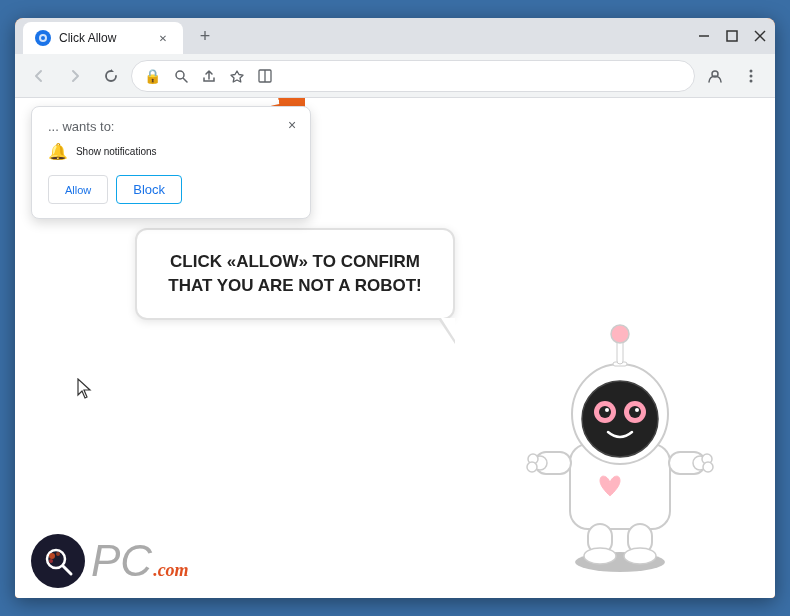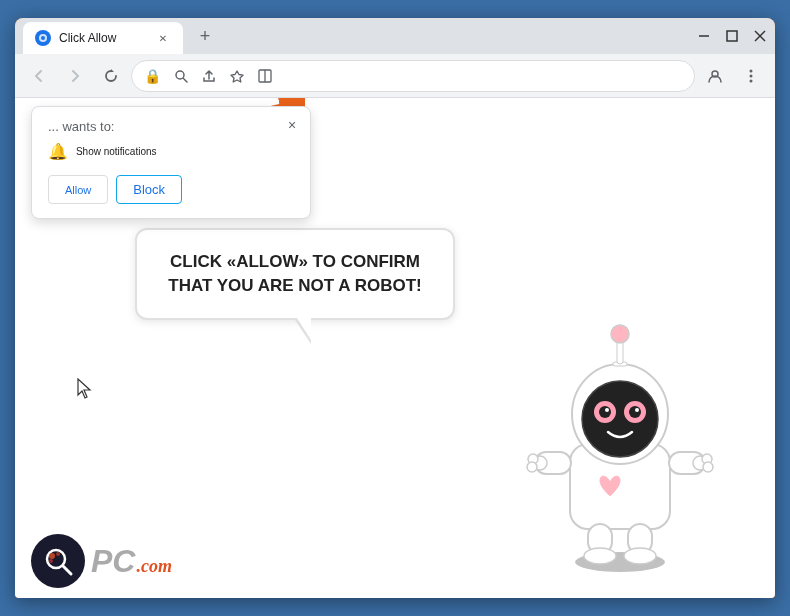--- a/index.html
+++ b/index.html
@@ -267,21 +267,21 @@
       z-index: 5;
     }
 
     
     .speech-bubble-container {
       position: absolute;
       top: 130px;
       left: 120px;
       display: flex;
       flex-direction: column;
-      align-items: flex-start;
+      align-items: flex-end;
     }
     .speech-bubble {
       background: #fff;
       border: 2px solid #e0e0e0;
       border-radius: 12px;
       padding: 20px 30px;
       text-align: center;
       box-shadow: 0 2px 8px rgba(0,0,0,0.1);
       max-width: 320px;
     }
@@ -516,21 +516,21 @@
       <div style="width:54px;height:54px;background:#1a1a2e;border-radius:50%;display:flex;align-items:center;justify-content:center;flex-shrink:0;">
         <svg width="32" height="32" viewBox="0 0 32 32">
           <circle cx="14" cy="14" r="9" stroke="white" stroke-width="2.5" fill="none"></circle>
           <line x1="21" y1="21" x2="29" y2="29" stroke="white" stroke-width="3" stroke-linecap="round"></line>
           <circle cx="10" cy="11" r="3" fill="#e05020" opacity="0.8"></circle>
           <circle cx="16" cy="9" r="2" fill="#e05020" opacity="0.6"></circle>
           <circle cx="9" cy="16" r="2" fill="#cc3333" opacity="0.7"></circle>
         </svg>
       </div>
       <div style="display:flex;align-items:baseline;margin-left:4px;">
-        <span style="font-size:32px;font-weight:700;font-style:italic;color:#aaa;line-height:1;">PC</span>
+        <span style="font-size:44px;font-weight:400;font-style:italic;color:#aaa;line-height:1;">PC</span>
         <span style="font-size:18px;font-weight:700;font-style:italic;color:#e05020;vertical-align:super;margin-left:1px;font-family:Liberation Serif, serif;">.com</span>
       </div>
     </div>
 
     <div class="cursor">
       <svg width="18" height="22" viewBox="0 0 18 22">
         <path d="M1 1L1 17L5 13L8 20L10 19L7 12L13 12Z" fill="white" stroke="#333" stroke-width="1.2"></path>
       </svg>
     </div>
 

